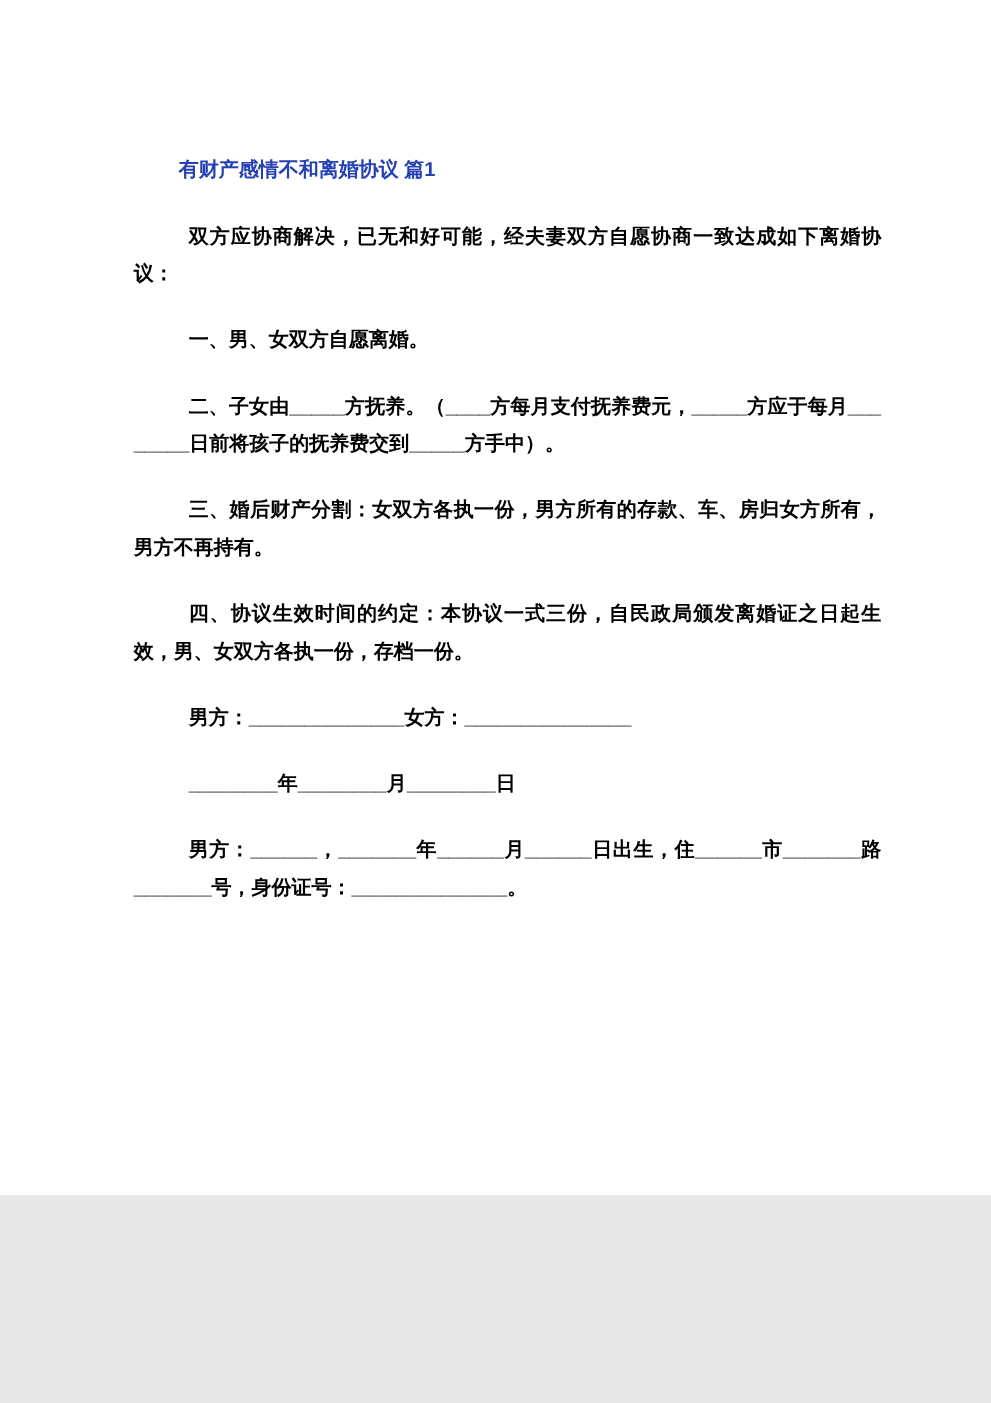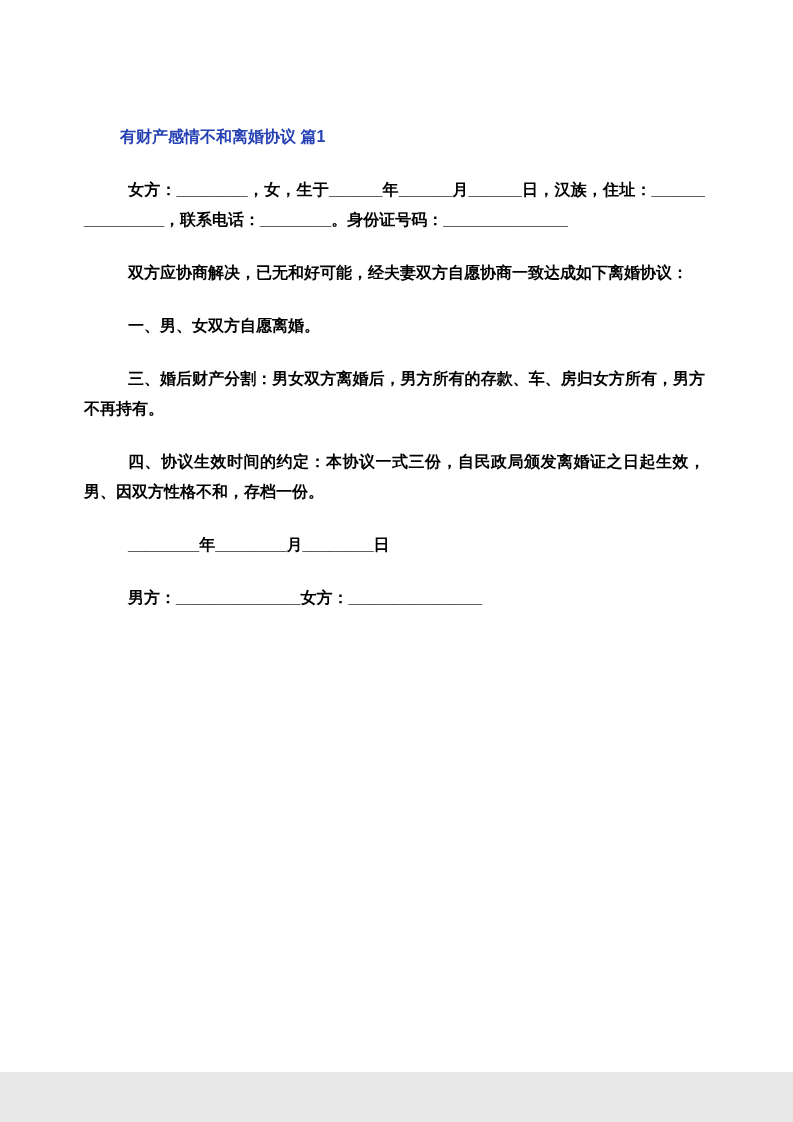--- a/index.html
+++ b/index.html
@@ -8,25 +8,25 @@
     --page-bg:#ffffff;
   }
   html,body{
     margin:0;
     padding:0;
     background:#e8e8e8;
   }
   .page{
     position:relative;
     width:793px;
-    height:1072px;
+    height:956px;
     margin:0 auto;
     background:var(--page-bg);
     box-sizing:border-box;
-    padding:122px 88px 40px 84px;
+    padding:122px 88px 40px 107px;
     overflow:hidden;
     font-family:"Liberation Sans","DejaVu Sans",sans-serif;
     font-size:16px;
     font-weight:700;
     color:var(--body-color);
   }
   .heading{
     color:var(--heading-color);
     line-height:30px;
     margin:0 0 23px 0;
@@ -42,32 +42,33 @@
     text-align:justify;
   }
 </style>
 </head>
 <body>
 
 <div class="page">
 
   <div class="heading">有财产感情不和离婚协议 篇1</div>
 
-  <div class="para">女方：________，女，生于______年______月______日，汉族，住址：_______________，联系电话：________。身份证号码：______________</div>
 
 
   <div class="para">双方应协商解决，已无和好可能，经夫妻双方自愿协商一致达成如下离婚协议：</div>
 
   <div class="para">一、男、女双方自愿离婚。</div>
 
+  <div class="para">二、子女由_____方抚养。（____方每月支付抚养费元，_____方应于每月________日前将孩子的抚养费交到_____方手中）。</div>
 
-  <div class="para">三、婚后财产分割：男女双方离婚后，男方所有的存款、车、房归女方所有，男方不再持有。</div>
+  <div class="para">三、婚后财产分割：女双方各执一份，男方所有的存款、车、房归女方所有，男方不再持有。</div>
 
-  <div class="para">四、协议生效时间的约定：本协议一式三份，自民政局颁发离婚证之日起生效，男、因双方性格不和，存档一份。</div>
+  <div class="para">四、协议生效时间的约定：本协议一式三份，自民政局颁发离婚证之日起生效，男、女双方各执一份，存档一份。</div>
 
+
+  <div class="para">男方：______________女方：_______________</div>
 
   <div class="para">________年________月________日</div>
 
-  <div class="para">男方：______________女方：_______________</div>
 
-
+  <div class="para">男方：______，_______年______月______日出生，住______市_______路_______号，身份证号：______________。</div>
 
 </div>
 
 </body></html>

